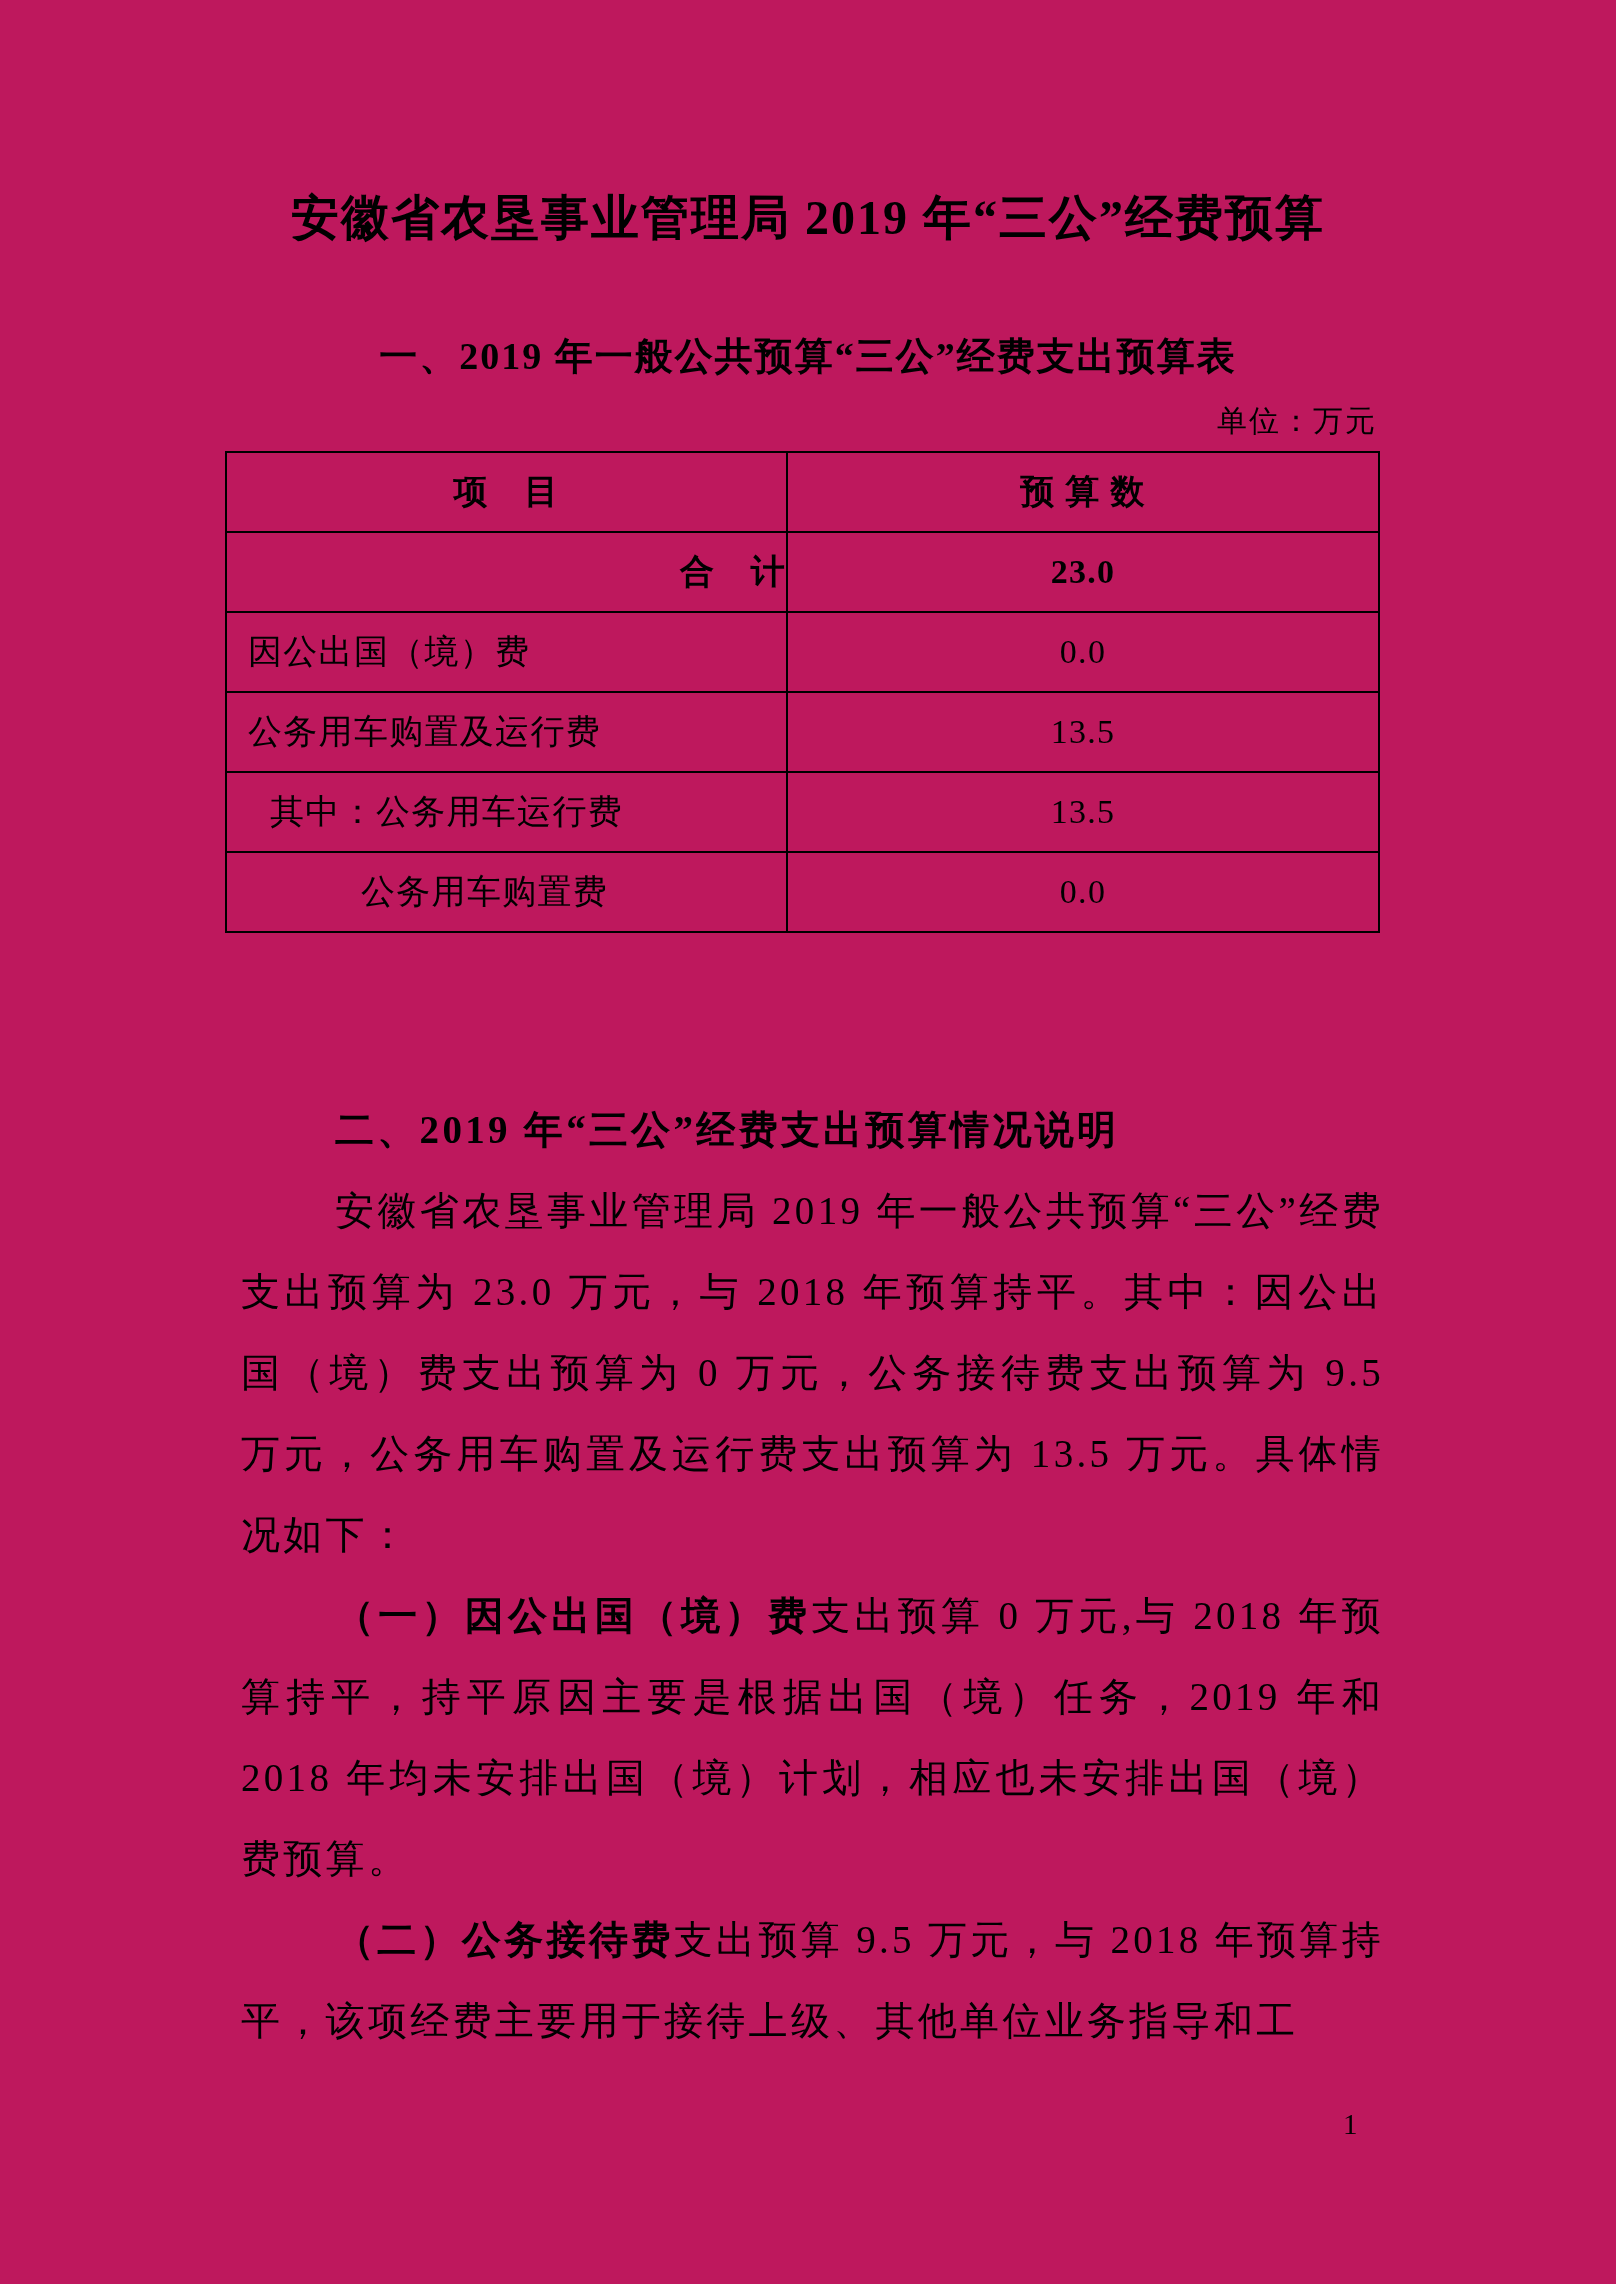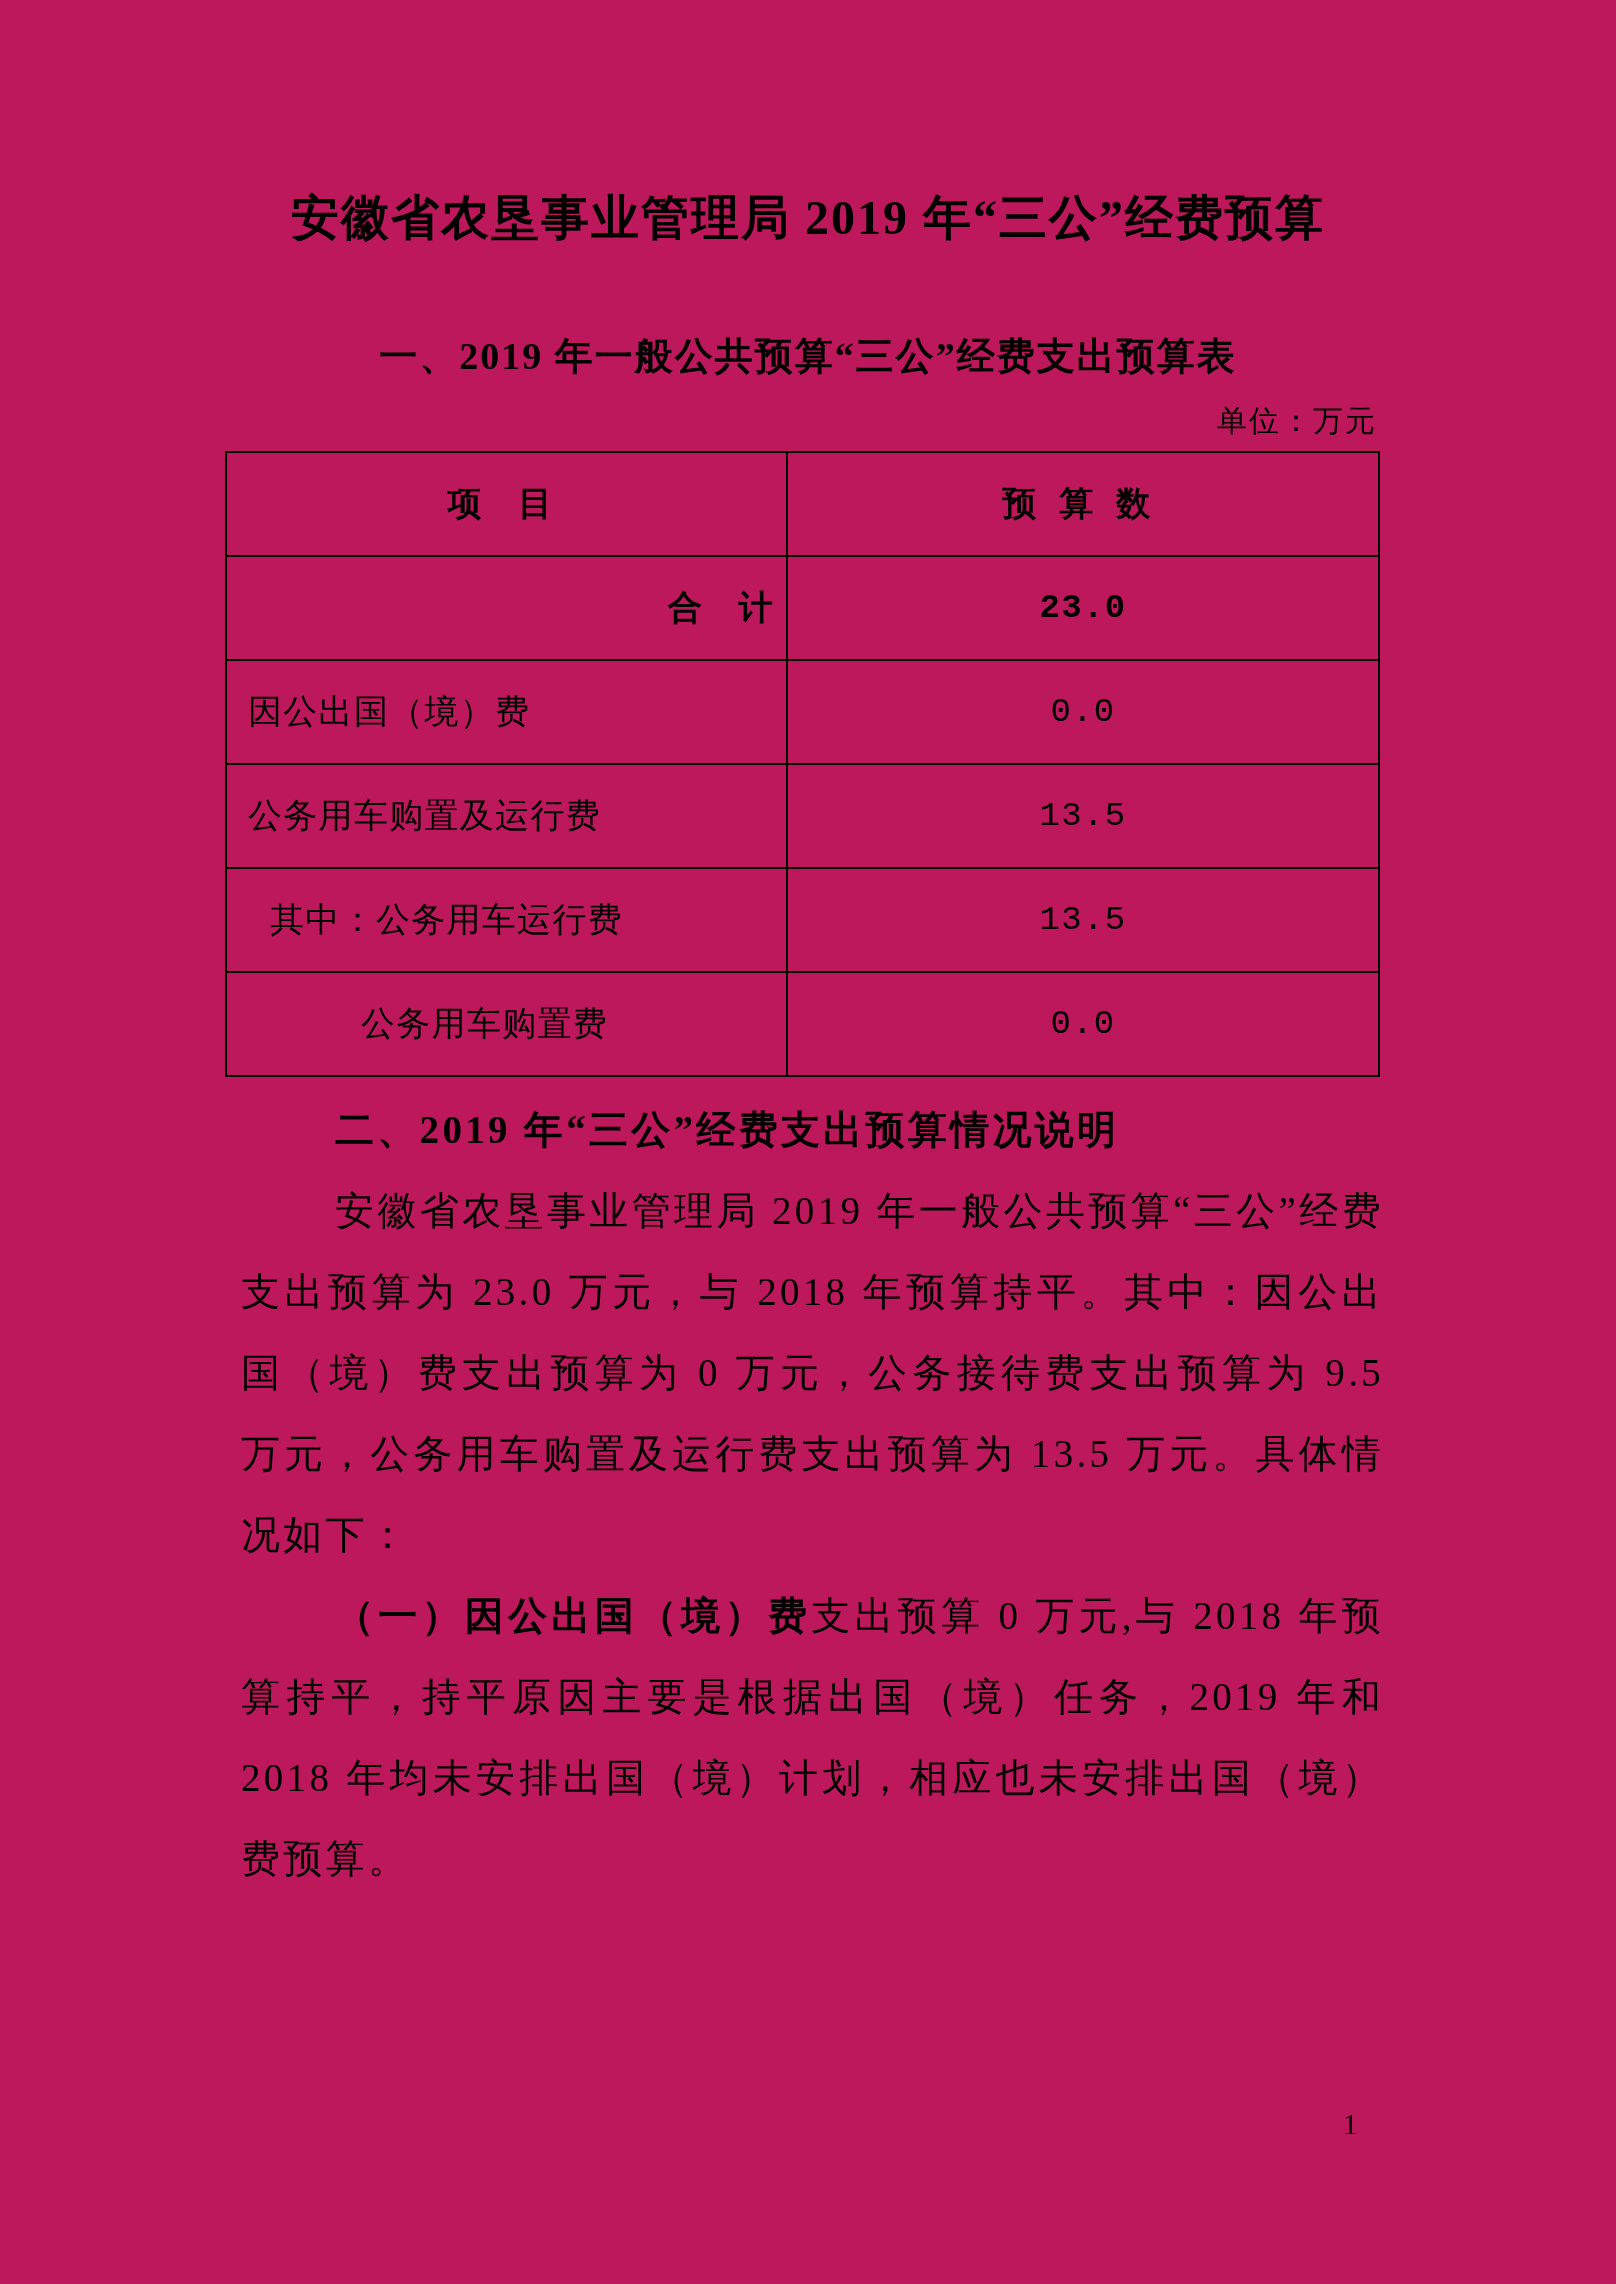--- a/index.html
+++ b/index.html
@@ -58,25 +58,24 @@
     top: 451px;
     left: 225px;
     width: 1152px;
     border-collapse: collapse;
     table-layout: fixed;
     font-size: 34px;
   }
   .budget-table td, .budget-table th {
     border: 2.6px solid #000;
     height: 78px;
-    padding: 12px;
+    padding: 0;
     vertical-align: middle;
     font-weight: normal;
     letter-spacing: 1.3px;
-    font-family: Liberation Mono, monospace;
   }
   .budget-table col.col-item  { width: 561px; }
   .budget-table col.col-value { width: 592px; }
   .budget-table .cell-item  { text-align: left; padding-left: 21px; }
   .budget-table .cell-value { text-align: center; }
   .budget-table tr.row-header .cell-item,
   .budget-table tr.row-header .cell-value {
     text-align: center;
     font-weight: bold;
     padding-left: 0;
@@ -168,18 +167,21 @@
     <h2 class="section2-heading">二、2019 年“三公”经费支出预算情况说明</h2>
 
     <p>
       <span class="para-lead"></span><span>安徽省农垦事业管理局 2019 年一般公共预算“三公”经费支出预算为 23.0 万元，与 2018 年预算持平。其中：因公出国（境）费支出预算为 0 万元，公务接待费支出预算为 9.5 万元，公务用车购置及运行费支出预算为 13.5 万元。具体情况如下：</span>
     </p>
 
     <p>
       <span class="para-lead">（一）因公出国（境）费</span><span>支出预算 0 万元,与 2018 年预算持平，持平原因主要是根据出国（境）任务，2019 年和 2018 年均未安排出国（境）计划，相应也未安排出国（境）费预算。</span>
     </p>
 
+    <p>
+      <span class="para-lead">（二）公务接待费</span><span>支出预算 9.5 万元，与 2018 年预算持平，该项经费主要用于接待上级、其他单位业务指导和工</span>
+    </p>
   </div>
 
   <div class="page-number">1</div>
 
 </div>
 
 
 </body></html>

